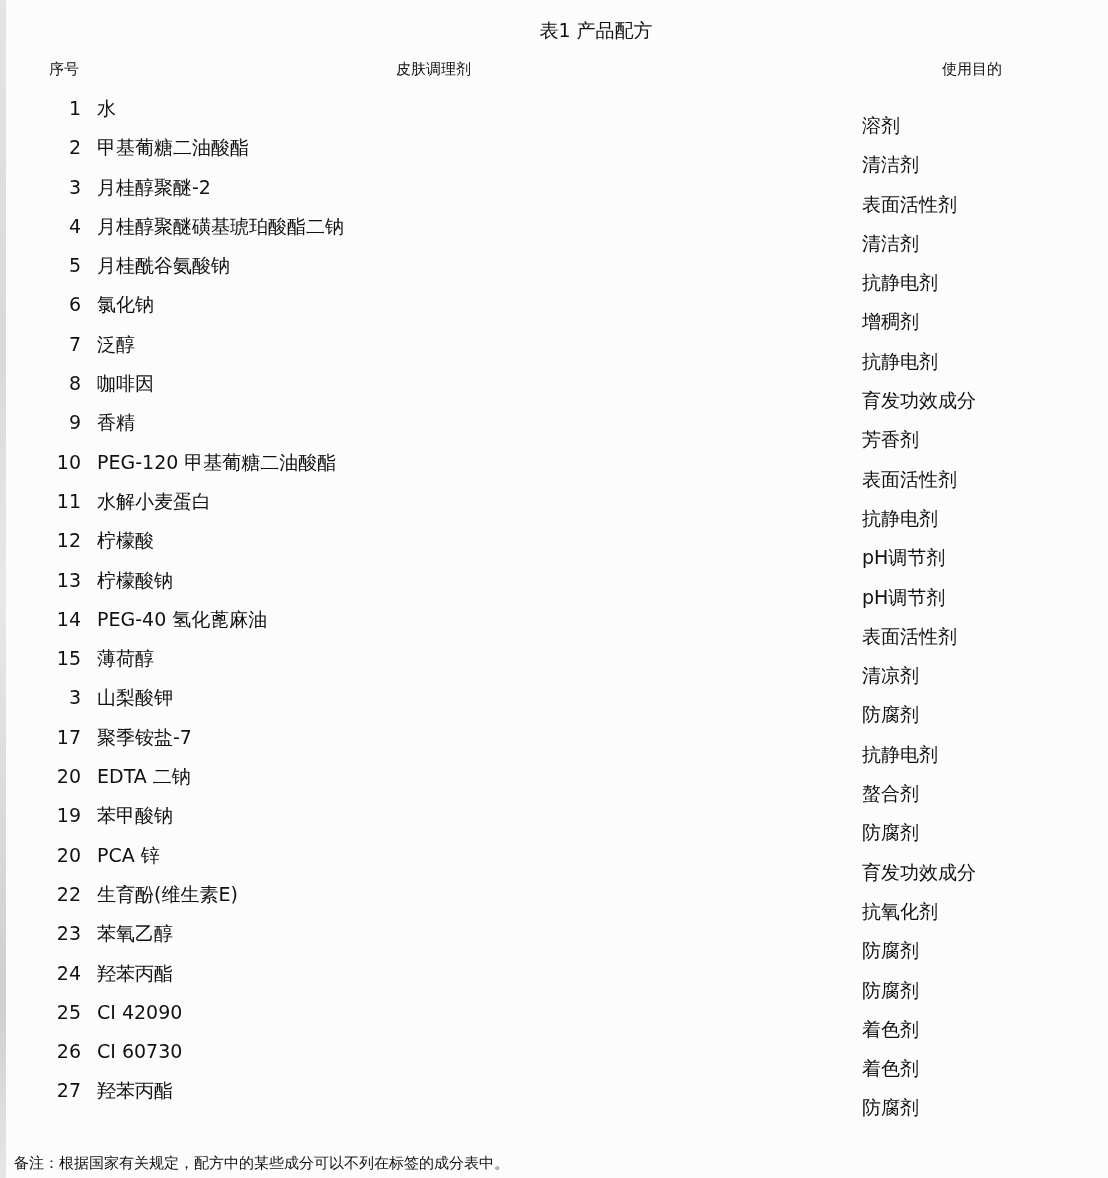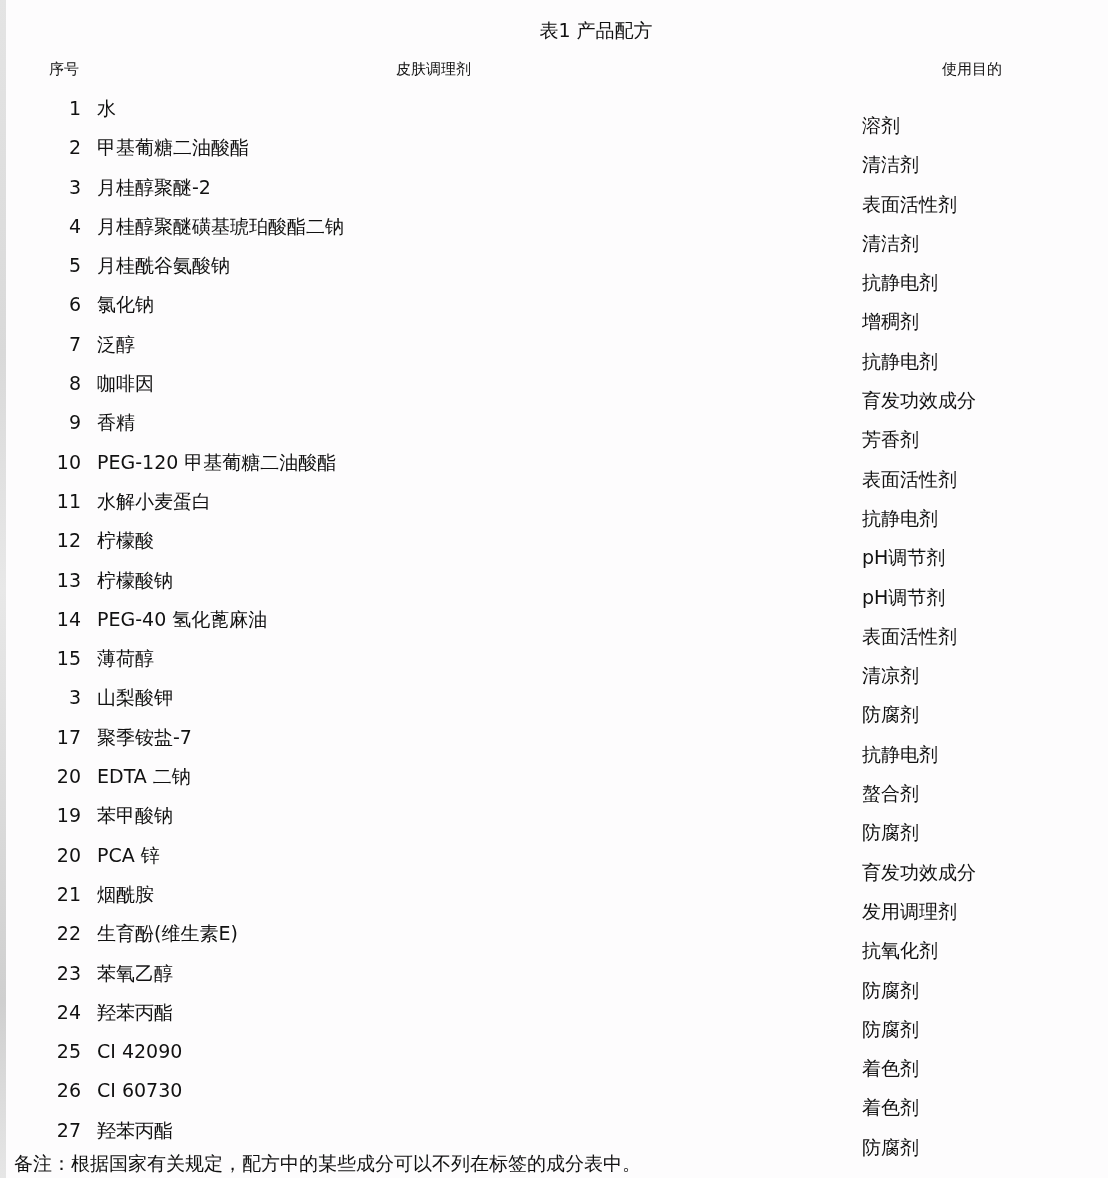--- a/index.html
+++ b/index.html
@@ -57,21 +57,21 @@
     }
     .row span { position: absolute; top: 0; white-space: nowrap; }
     .c-no { left: 40px; width: 41px; text-align: right; }
     .c-name { left: 97px; }
     .c-purpose { left: 862px; margin-top: 17px; }
 
     .footnote {
       position: absolute;
       left: 14px;
       top: 1150px;
-      font-size: 19px;
+      font-size: 15px;
       line-height: 26px;
       white-space: nowrap;
     }
   </style>
 </head>
 <body>
 
 <div class="left-strip"></div>
 
 <div class="title">表1  产品配方</div>
@@ -177,25 +177,20 @@
       <span class="c-no">19</span>
       <span class="c-name">苯甲酸钠</span>
       <span class="c-purpose">防腐剂</span>
     </div>
   <div class="row">
       <span class="c-no">20</span>
       <span class="c-name">PCA 锌</span>
       <span class="c-purpose">育发功效成分</span>
     </div>
   <div class="row">
-      <span class="c-no">21</span>
-      <span class="c-name">烟酰胺</span>
-      <span class="c-purpose">发用调理剂</span>
-    </div>
-  <div class="row">
       <span class="c-no">22</span>
       <span class="c-name">生育酚(维生素E)</span>
       <span class="c-purpose">抗氧化剂</span>
     </div>
   <div class="row">
       <span class="c-no">23</span>
       <span class="c-name">苯氧乙醇</span>
       <span class="c-purpose">防腐剂</span>
     </div>
   <div class="row">

